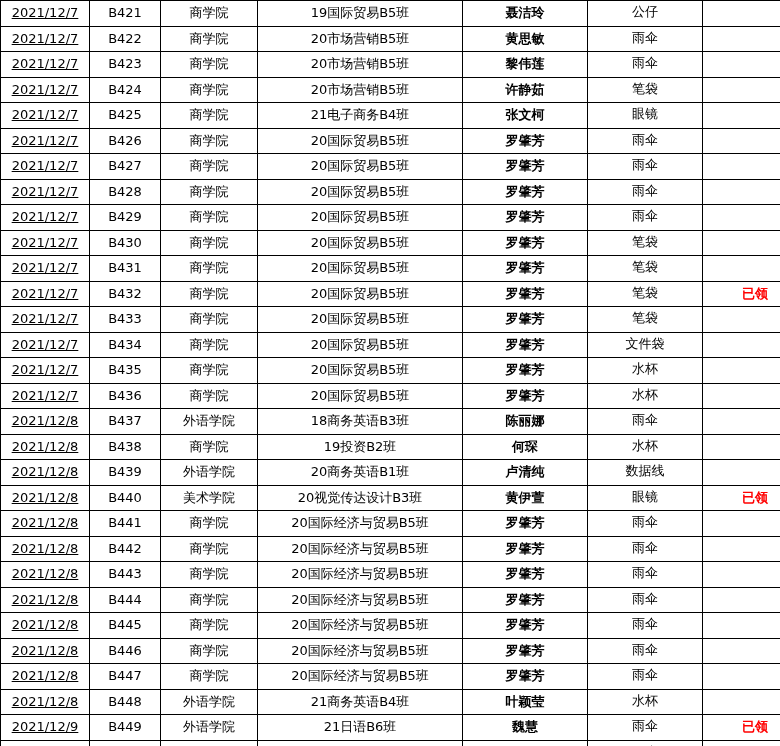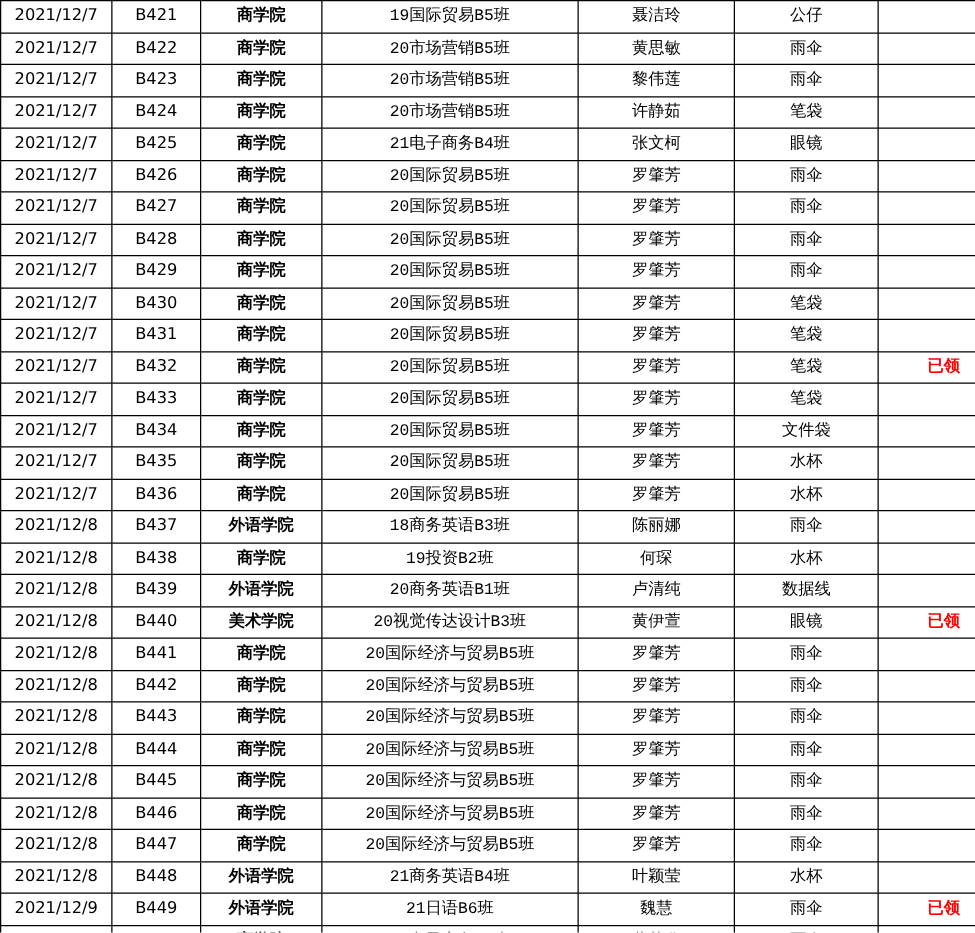--- a/index.html
+++ b/index.html
@@ -25,25 +25,25 @@
     border: 1px solid #000000;
     height: 24.5px;
     line-height: 22px;
     padding: 0 2px;
     text-align: center;
     vertical-align: middle;
     white-space: nowrap;
     overflow: hidden;
     font-size: 13px;
   }
-  td.c-date   { width: 84px;  font-size: 12.5px; }
+  td.c-date   { width: 84px;  font-size: 12.5px; text-decoration: underline; }
   td.c-code   { width: 66px;  font-size: 13px; }
-  td.c-college{ width: 92px;  font-size: 13px; font-weight: bold; }
-  td.c-class  { width: 200px; font-size: 13px; font-family: Liberation Mono, monospace; }
-  td.c-name   { width: 120px; font-size: 13px; font-weight: normal; }
+  td.c-college{ width: 92px;  font-size: 13px; }
+  td.c-class  { width: 200px; font-size: 13px; }
+  td.c-name   { width: 120px; font-size: 13px; font-weight: bold; }
   td.c-item   { width: 110px; font-size: 13px; font-family: Liberation Mono, monospace; }
   td.c-status { width: 100px; font-size: 13px; color: #ff0000; font-weight: bold; }
 </style>
 </head>
 <body>
 
 <table class="records">
   <tbody>
       <tr>
         <td class="c-date">2021/12/7</td>

